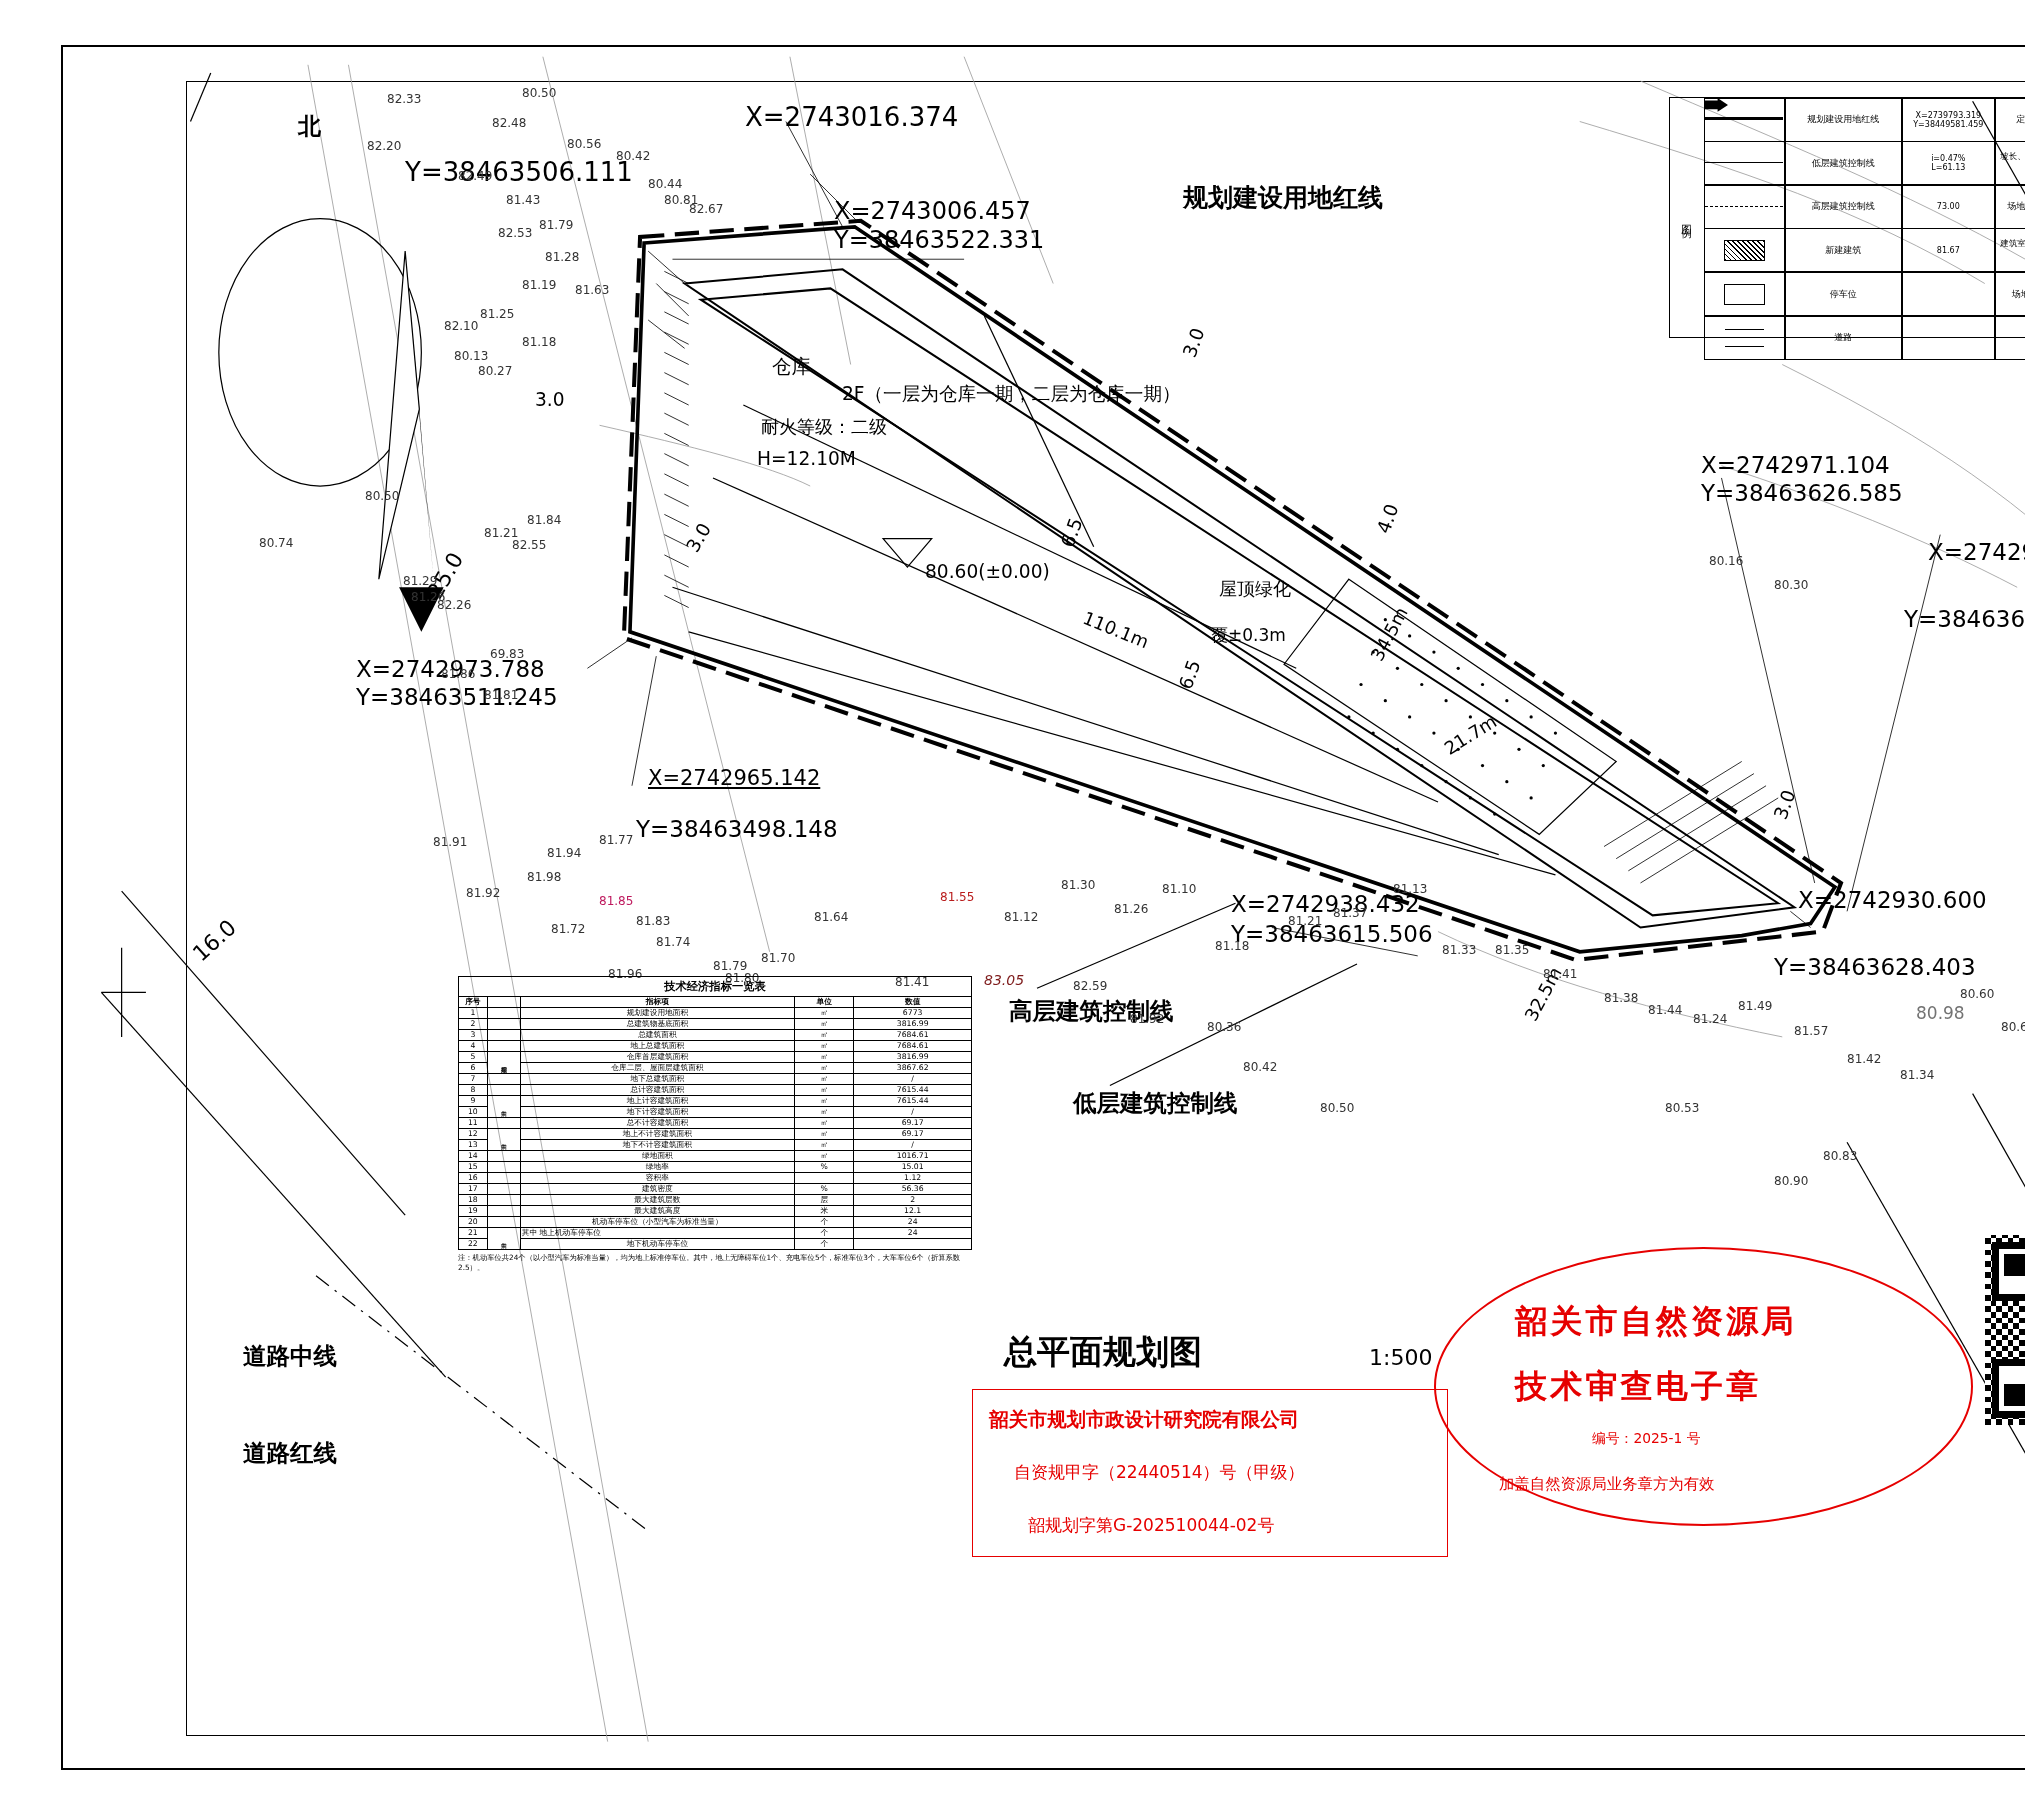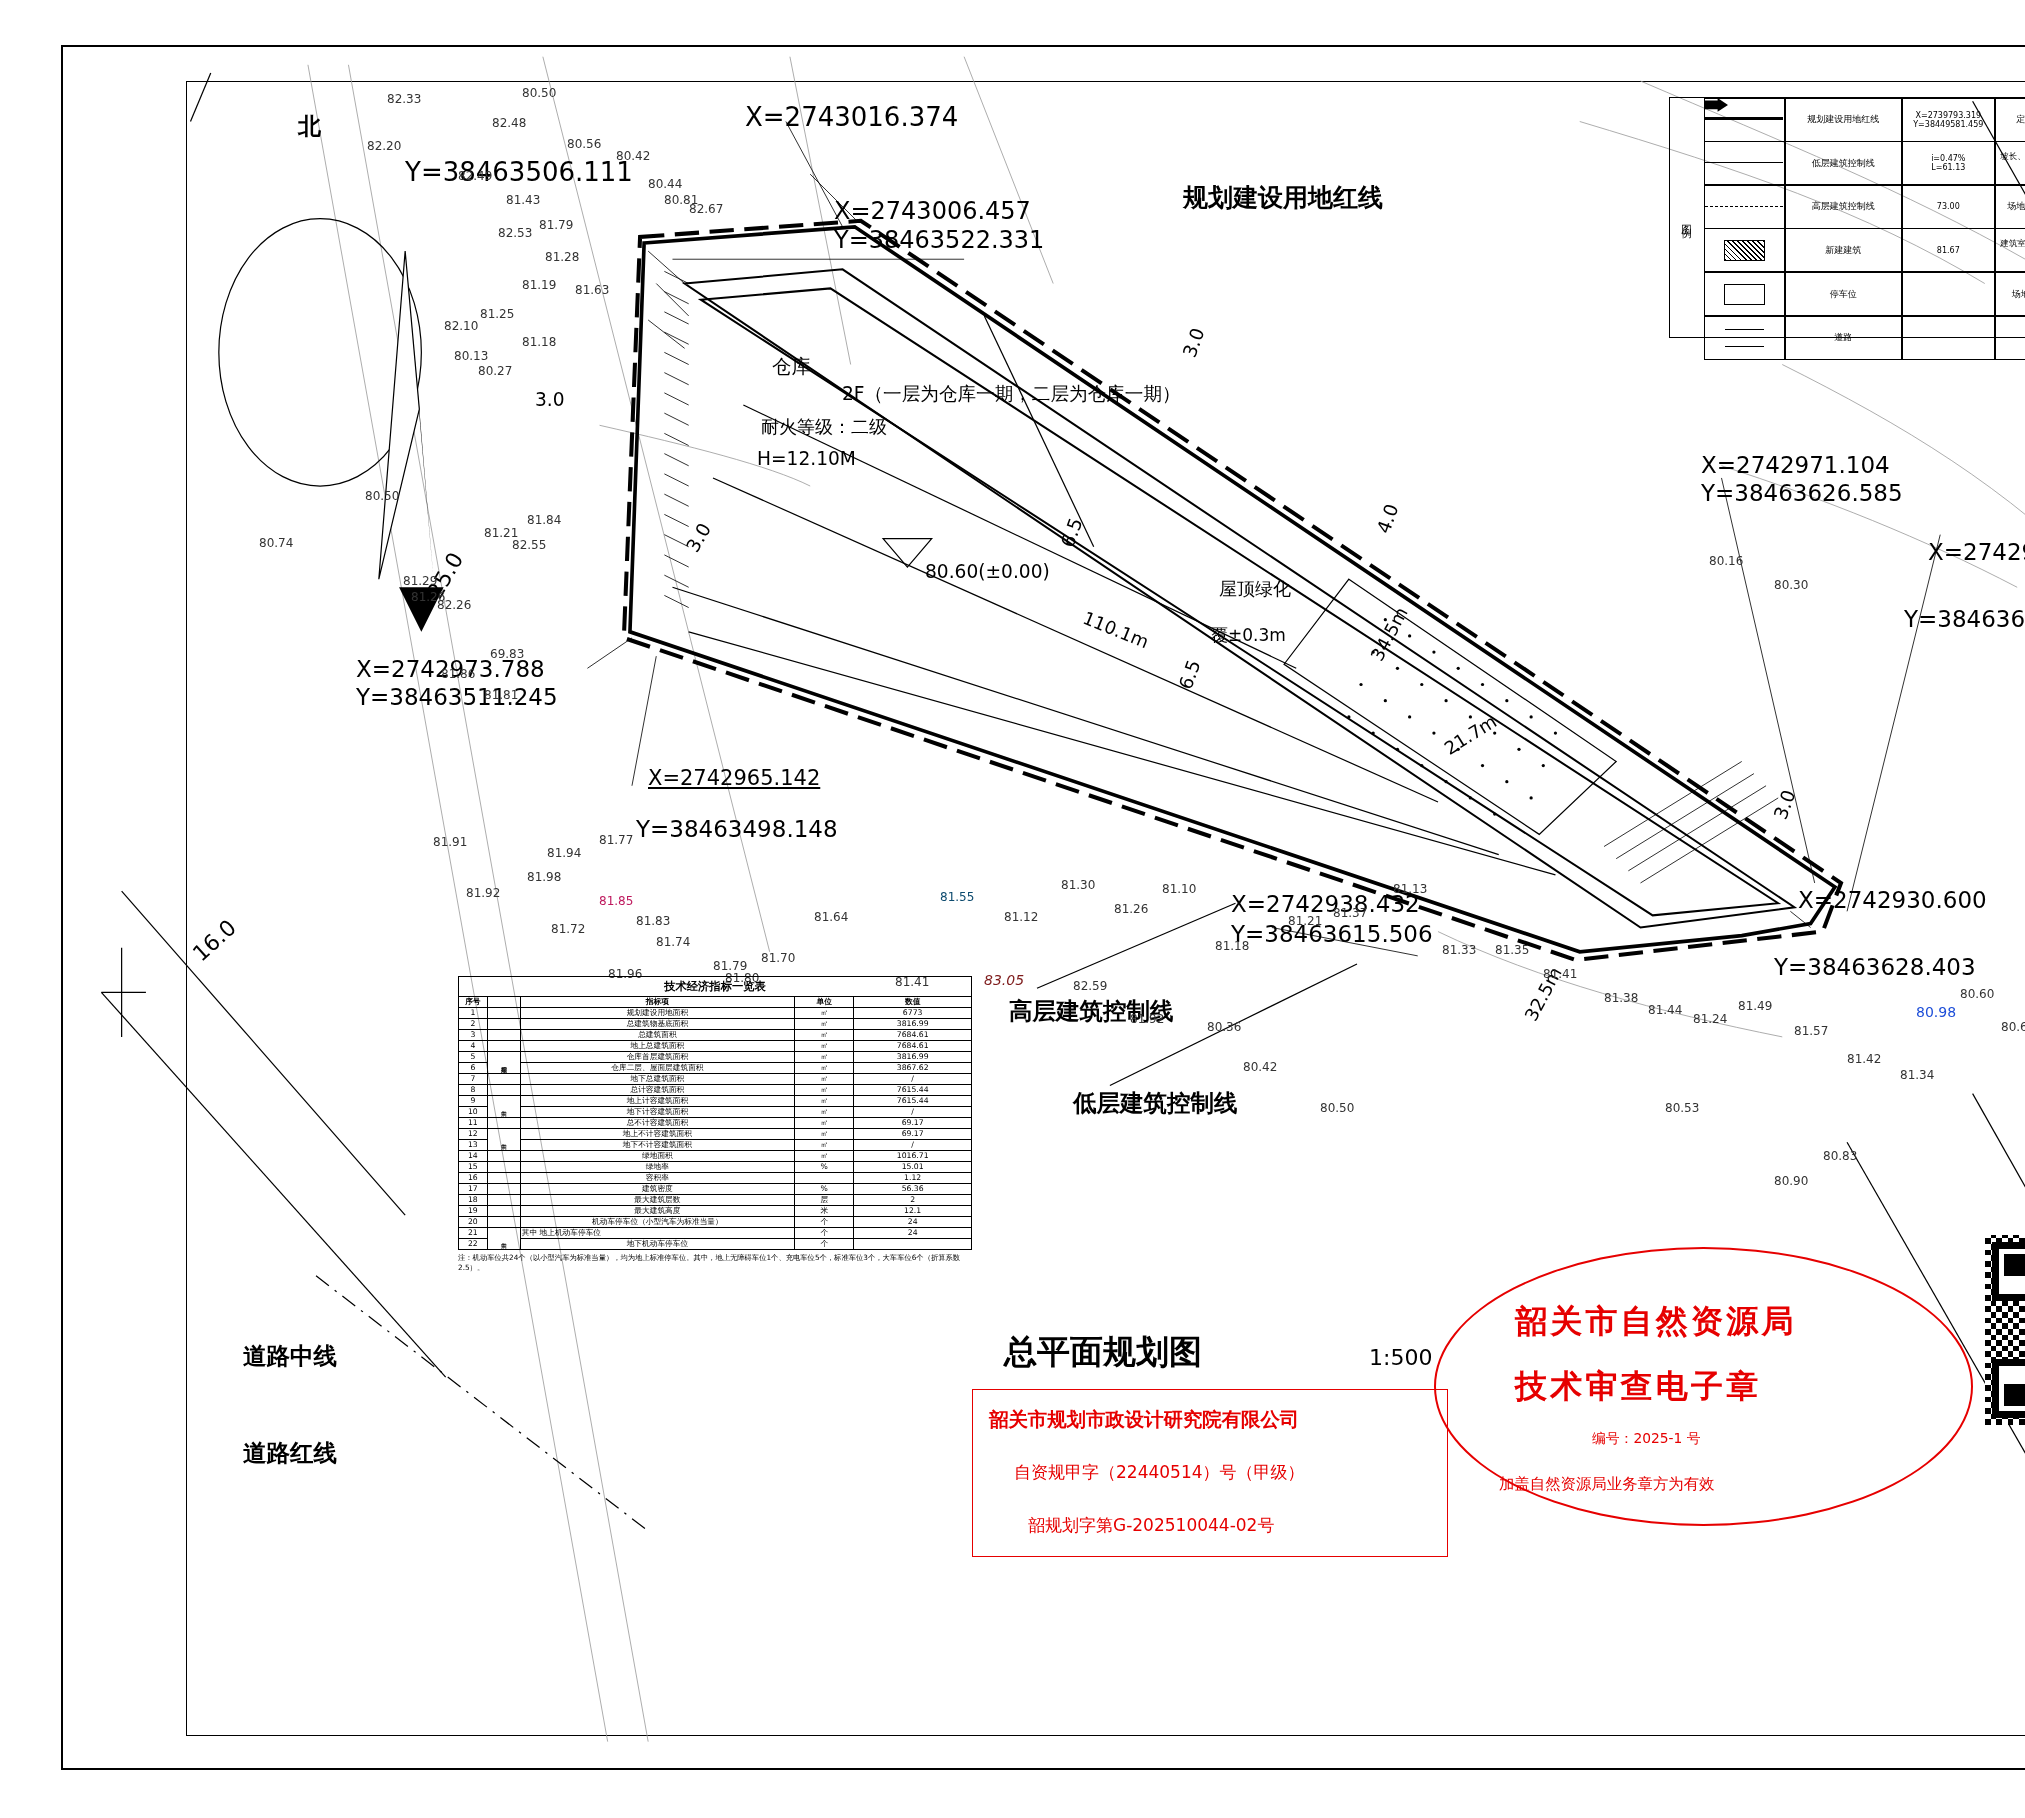--- a/index.html
+++ b/index.html
@@ -267,40 +267,40 @@
     <div class="txt cjk" style="left: 527px; top: 871px; font-size: 12px; color: rgb(51, 51, 51);">81.98</div>
     <div class="txt cjk" style="left: 599px; top: 895px; font-size: 12px; color: #be185d;">81.85</div>
     <div class="txt cjk" style="left: 636px; top: 915px; font-size: 12px; color: rgb(51, 51, 51);">81.83</div>
     <div class="txt cjk" style="left: 551px; top: 923px; font-size: 12px; color: rgb(51, 51, 51);">81.72</div>
     <div class="txt cjk" style="left: 656px; top: 936px; font-size: 12px; color: rgb(51, 51, 51);">81.74</div>
     <div class="txt cjk" style="left: 713px; top: 960px; font-size: 12px; color: rgb(51, 51, 51);">81.79</div>
     <div class="txt cjk" style="left: 608px; top: 968px; font-size: 12px; color: rgb(51, 51, 51);">81.96</div>
     <div class="txt cjk" style="left: 725px; top: 972px; font-size: 12px; color: rgb(51, 51, 51);">81.80</div>
     <div class="txt cjk" style="left: 761px; top: 952px; font-size: 12px; color: rgb(51, 51, 51);">81.70</div>
     <div class="txt cjk" style="left: 814px; top: 911px; font-size: 12px; color: rgb(51, 51, 51);">81.64</div>
-    <div class="txt cjk" style="left: 940px; top: 891px; font-size: 12px; color: #0c4a6e;">81.55</div>
+    <div class="txt cjk" style="left: 940px; top: 891px; font-size: 12px; color: #b91c1c;">81.55</div>
     <div class="txt cjk" style="left: 1004px; top: 911px; font-size: 12px; color: rgb(51, 51, 51);">81.12</div>
     <div class="txt cjk" style="left: 1061px; top: 879px; font-size: 12px; color: rgb(51, 51, 51);">81.30</div>
     <div class="txt cjk" style="left: 1114px; top: 903px; font-size: 12px; color: rgb(51, 51, 51);">81.26</div>
     <div class="txt cjk" style="left: 1162px; top: 883px; font-size: 12px; color: rgb(51, 51, 51);">81.10</div>
     <div class="txt cjk" style="left: 1215px; top: 940px; font-size: 12px; color: rgb(51, 51, 51);">81.18</div>
     <div class="txt cjk" style="left: 1288px; top: 915px; font-size: 12px; color: rgb(51, 51, 51);">81.21</div>
     <div class="txt cjk" style="left: 1333px; top: 907px; font-size: 12px; color: rgb(51, 51, 51);">81.37</div>
     <div class="txt cjk" style="left: 1393px; top: 883px; font-size: 12px; color: rgb(51, 51, 51);">81.13</div>
     <div class="txt cjk" style="left: 1442px; top: 944px; font-size: 12px; color: rgb(51, 51, 51);">81.33</div>
     <div class="txt cjk" style="left: 1495px; top: 944px; font-size: 12px; color: rgb(51, 51, 51);">81.35</div>
     <div class="txt cjk" style="left: 1543px; top: 968px; font-size: 12px; color: rgb(51, 51, 51);">81.41</div>
     <div class="txt cjk" style="left: 1604px; top: 992px; font-size: 12px; color: rgb(51, 51, 51);">81.38</div>
     <div class="txt cjk" style="left: 1648px; top: 1004px; font-size: 12px; color: rgb(51, 51, 51);">81.44</div>
     <div class="txt cjk" style="left: 1693px; top: 1013px; font-size: 12px; color: rgb(51, 51, 51);">81.24</div>
     <div class="txt cjk" style="left: 1738px; top: 1000px; font-size: 12px; color: rgb(51, 51, 51);">81.49</div>
     <div class="txt cjk" style="left: 1794px; top: 1025px; font-size: 12px; color: rgb(51, 51, 51);">81.57</div>
     <div class="txt cjk" style="left: 1847px; top: 1053px; font-size: 12px; color: rgb(51, 51, 51);">81.42</div>
     <div class="txt cjk" style="left: 1900px; top: 1069px; font-size: 12px; color: rgb(51, 51, 51);">81.34</div>
-    <div class="txt cjk" style="left: 1916px; top: 1004px; font-size: 14px; color: #1d4ed8;">80.98</div>
+    <div class="txt cjk" style="left: 1916px; top: 1004px; font-size: 17px; color: #737373;">80.98</div>
     <div class="txt cjk" style="left: 1960px; top: 988px; font-size: 12px; color: rgb(51, 51, 51);">80.60</div>
     <div class="txt cjk" style="left: 2001px; top: 1021px; font-size: 12px; color: rgb(51, 51, 51);">80.65</div>
     <div class="txt cjk" style="left: 1823px; top: 1150px; font-size: 12px; color: rgb(51, 51, 51);">80.83</div>
     <div class="txt cjk" style="left: 1774px; top: 1175px; font-size: 12px; color: rgb(51, 51, 51);">80.90</div>
     <div class="txt cjk" style="left: 1665px; top: 1102px; font-size: 12px; color: rgb(51, 51, 51);">80.53</div>
     <div class="txt cjk" style="left: 1320px; top: 1102px; font-size: 12px; color: rgb(51, 51, 51);">80.50</div>
     <div class="txt cjk" style="left: 1243px; top: 1061px; font-size: 12px; color: rgb(51, 51, 51);">80.42</div>
     <div class="txt cjk" style="left: 1207px; top: 1021px; font-size: 12px; color: rgb(51, 51, 51);">80.36</div>
     <div class="txt cjk" style="left: 1130px; top: 1013px; font-size: 12px; color: rgb(51, 51, 51);">81.92</div>
     <div class="txt cjk" style="left: 1073px; top: 980px; font-size: 12px; color: rgb(51, 51, 51);">82.59</div>

